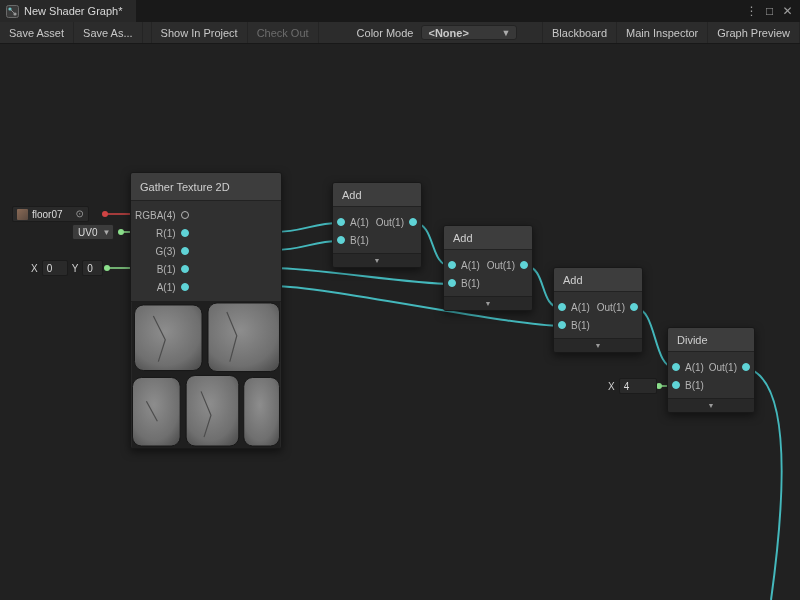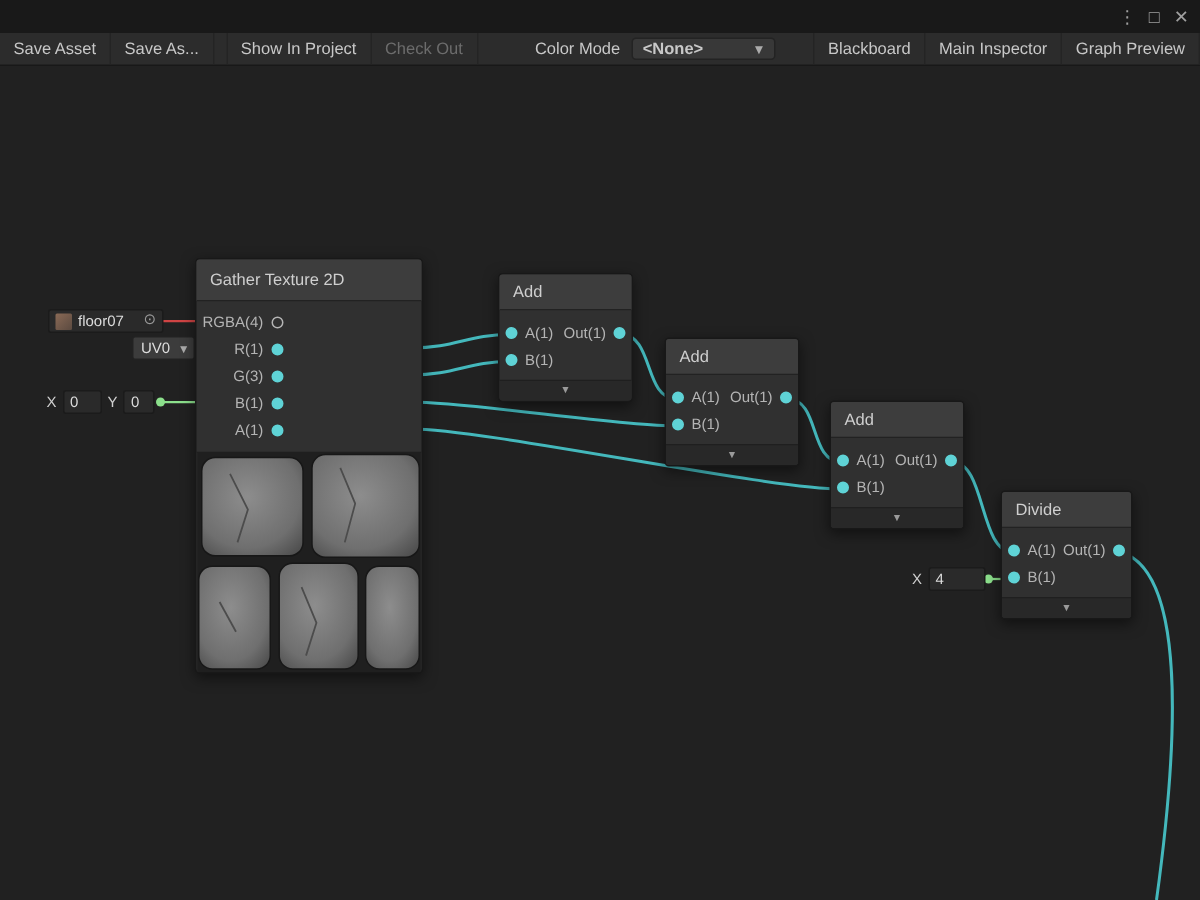--- a/index.html
+++ b/index.html
@@ -41,31 +41,40 @@
   .p-cyan{border:1px solid #5fd3d6;background:#5fd3d6;}
   .p-green{border:1px solid #8ce08c;background:#8ce08c;}
   .p-red{border:1px solid #d04444;background:#d04444;}
   .p-hollow-light{border:1px solid #b5b5b5;background:transparent;}
   .p-hollow-gray{border:1px solid #7d7d7d;background:transparent;}
   .collapse{height:14px;background:#282828;border-top:1px solid #1f1f1f;border-radius:0 0 2px 2px;display:flex;align-items:center;justify-content:center;color:#9a9a9a;font-size:9px;cursor:default;}
   .preview{display:block;border-top:1px solid #1f1f1f;border-radius:0 0 2px 2px;}
 
   
   .ufield{position:absolute;background:#2a2a2a;border:1px solid #1b1b1b;border-radius:2px;color:#dcdcdc;font-size:10px;display:flex;align-items:center;gap:4px;padding:0 4px;height:16px;cursor:default;}
-  .udrop{position:absolute;background:#3c3c3c;border:1px solid #222;border-radius:2px;display:flex;align-items:center;gap:5px;padding:0 5px;height:16px;color:#ddd;font-size:10px;cursor:default;margin-left:16px;}
+  .udrop{position:absolute;background:#3c3c3c;border:1px solid #222;border-radius:2px;display:flex;align-items:center;gap:5px;padding:0 5px;height:16px;color:#ddd;font-size:10px;cursor:default;}
   .udrop .arr{color:#aaa;font-size:8px;}
   .numgroup{position:absolute;display:flex;align-items:center;gap:4px;height:16px;font-size:10px;color:#cfcfcf;}
   .nbox{background:#2a2a2a;border:1px solid #1b1b1b;border-radius:2px;height:16px;display:flex;align-items:center;padding:0 4px;color:#dcdcdc;}
   .thumb{width:11px;height:11px;border-radius:1px;background:linear-gradient(135deg,#8a6a56,#5b4a40);flex:none;}
   .picker{margin-left:auto;color:#9a9a9a;font-size:10px;line-height:1;}
 </style>
 </head>
 <body>
 
 <div class="titlebar">
+  <div class="tab">
+    <svg width="13" height="13" viewBox="0 0 13 13">
+      <rect x="0.5" y="0.5" width="12" height="12" rx="2" fill="#3a3a3a" stroke="#6a6a6a"></rect>
+      <circle cx="4" cy="4" r="1.6" fill="#6fc6c9"></circle>
+      <circle cx="9" cy="9" r="1.6" fill="#9a9a9a"></circle>
+      <path d="M4.8,4.8 L8.2,8.2" stroke="#8a8a8a" stroke-width="1"></path>
+    </svg>
+    <span class="tab-title">New Shader Graph*</span>
+  </div>
   <div class="win-controls">
     <span class="win-btn">⋮</span>
     <span class="win-btn">□</span>
     <span class="win-btn">✕</span>
   </div>
 </div>
 
 <div class="toolbar">
   <div class="tb-btn firstb">Save Asset</div>
   <div class="tb-btn">Save As...</div>
@@ -98,21 +107,21 @@
     <path d="M274,188 C304,188 312,179 340,179" stroke="#44b8bc" stroke-width="2" fill="none"></path>
     <path d="M274,206 C304,206 312,197 340,197" stroke="#44b8bc" stroke-width="2" fill="none"></path>
     <path d="M274,224 C314,224 411,240 451,240" stroke="#44b8bc" stroke-width="2" fill="none"></path>
     <path d="M274,242 C324,242 511,282 561,282" stroke="#44b8bc" stroke-width="2" fill="none"></path>
     <path d="M414,179 C436,179 429,222 451,222" stroke="#44b8bc" stroke-width="2" fill="none"></path>
     <path d="M525,222 C547,222 539,264 561,264" stroke="#44b8bc" stroke-width="2" fill="none"></path>
     <path d="M635,264 C657,264 653,324 675,324" stroke="#44b8bc" stroke-width="2" fill="none"></path>
     <path d="M747,324 C789,336 787,440 771,556" stroke="#44b8bc" stroke-width="2" fill="none"></path>
   </svg>
 
-  <div class="ufield" style="left:32px;top:162px;width:77px;">
+  <div class="ufield" style="left:12px;top:162px;width:77px;">
     <span class="thumb"></span>
     <span>floor07</span>
     <span class="picker">⊙</span>
   </div>
 
   <div class="udrop" style="left:72px;top:180px;width:42px;">
     <span>UV0</span>
     <span class="arr">▼</span>
   </div>
 

